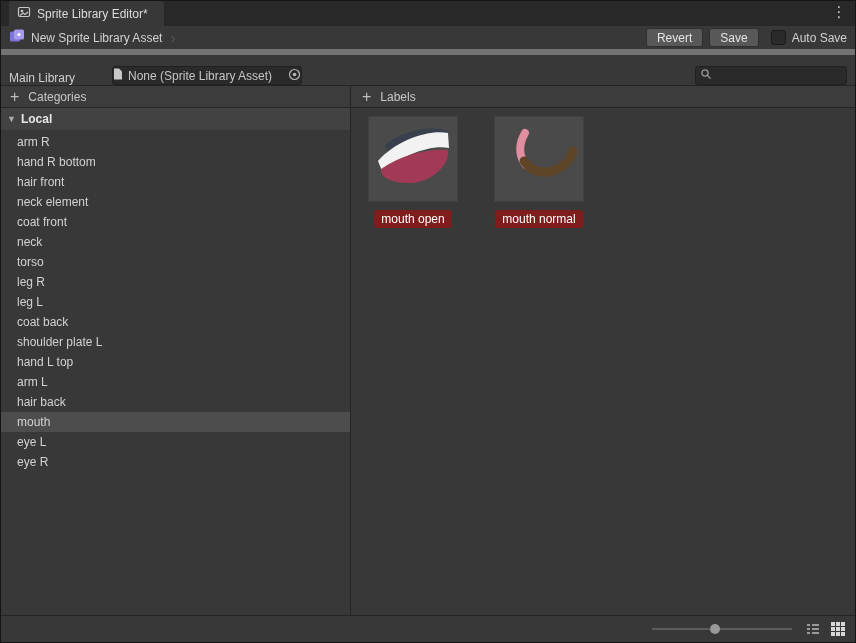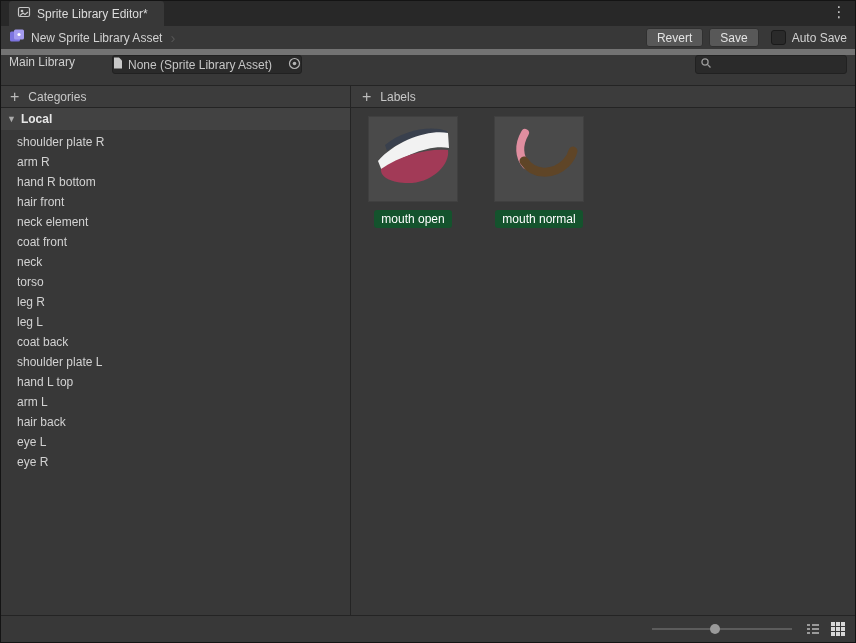--- a/index.html
+++ b/index.html
@@ -18,21 +18,21 @@
   .toolbar { height:23px; flex:none; display:flex; align-items:center; gap:6px; padding:0 8px;
              background:#383838; border-bottom:6px solid #737373; }
   .crumb-sep { color:#555; font-size:15px; line-height:1; margin-left:2px; }
   .spacer { flex:1; }
   .btn { background:#585858; border:1px solid #303030; border-radius:3px; color:#e4e4e4;
          font:12px "Liberation Sans","DejaVu Sans",sans-serif; height:19px; padding:0 10px; cursor:default; }
   .checkbox { width:13px; height:13px; background:#2a2a2a; border:1px solid #1a1a1a; border-radius:3px;
               display:inline-block; margin-left:6px; }
 
   
-  .mainlib { height:30px; flex:none; display:flex; align-items:flex-start; padding:0 8px; }
+  .mainlib { height:30px; flex:none; display:flex; align-items:flex-end; padding:0 8px; }
   .mainlib-label { color:#cfcfcf; }
   .object-field { margin-left:37px; width:190px; height:19px; box-sizing:border-box; background:#2a2a2a;
                   border:1px solid #212121; border-radius:3px; display:flex; align-items:center;
                   gap:5px; padding:0 0; color:#c6c6c6; }
   .object-field .val { flex:1; white-space:nowrap; overflow:hidden; text-overflow:ellipsis; }
   .search { margin-left:auto; width:152px; height:19px; box-sizing:border-box; background:#2a2a2a;
             border:1px solid #212121; border-radius:3px; display:flex; align-items:center; padding:0 4px; }
   .search input { flex:1; background:transparent; border:none; outline:none; color:#d2d2d2;
                   font:12px "Liberation Sans","DejaVu Sans",sans-serif; min-width:0; }
 
@@ -54,21 +54,21 @@
   .tri { font-size:9px; color:#ababab; }
   ul.cats { list-style:none; margin:2px 0 0 0; padding:0; }
   ul.cats li { height:20px; line-height:20px; padding-left:16px; color:#d2d2d2; cursor:default; }
   ul.cats li.selected { background:#4d4d4d; }
 
   .right { flex:1; background:#383838; padding:8px 0 0 17px; display:flex; gap:36px;
            align-items:flex-start; min-width:0; }
   .card { display:flex; flex-direction:column; align-items:center; width:90px; flex:none; }
   .thumb { width:90px; height:86px; background:#4a4a4a; border:1px solid #404040; box-sizing:border-box; }
   .thumb svg { display:block; }
-  .chip { margin-top:8px; background:#14532d; color:#fff; padding:2px 7px; border-radius:3px;
+  .chip { margin-top:8px; background:#7f1d1d; color:#fff; padding:2px 7px; border-radius:3px;
           white-space:nowrap; }
 
   
   .bottombar { height:26px; flex:none; border-top:1px solid #242424; display:flex; align-items:center;
                justify-content:flex-end; gap:9px; padding:0 9px; background:#383838; }
   .slider { width:140px; height:14px; position:relative; margin-right:4px; }
   .slider .track { position:absolute; top:6px; left:0; right:0; height:2px; background:#5c5c5c; }
   .slider .knob { position:absolute; top:2px; left:58px; width:10px; height:10px; border-radius:50%;
                   background:#9a9a9a; }
   .viewicon { width:16px; height:16px; display:inline-block; }
@@ -148,35 +148,35 @@
   </div>
 
   <div class="body">
 
     <div class="left">
       <div class="local-row">
         <span class="tri">▼</span>
         <span>Local</span>
       </div>
       <ul class="cats">
-        <li>shoulder plate R</li>
         <li>arm R</li>
         <li>hand R bottom</li>
         <li>hair front</li>
         <li>neck element</li>
         <li>coat front</li>
         <li>neck</li>
         <li>torso</li>
         <li>leg R</li>
         <li>leg L</li>
         <li>coat back</li>
         <li>shoulder plate L</li>
         <li>hand L top</li>
         <li>arm L</li>
         <li>hair back</li>
+        <li class="selected">mouth</li>
         <li>eye L</li>
         <li>eye R</li>
       </ul>
     </div>
 
     <div class="right">
 
       <div class="card">
         <div class="thumb">
           <svg width="88" height="84" viewBox="0 0 88 84">

